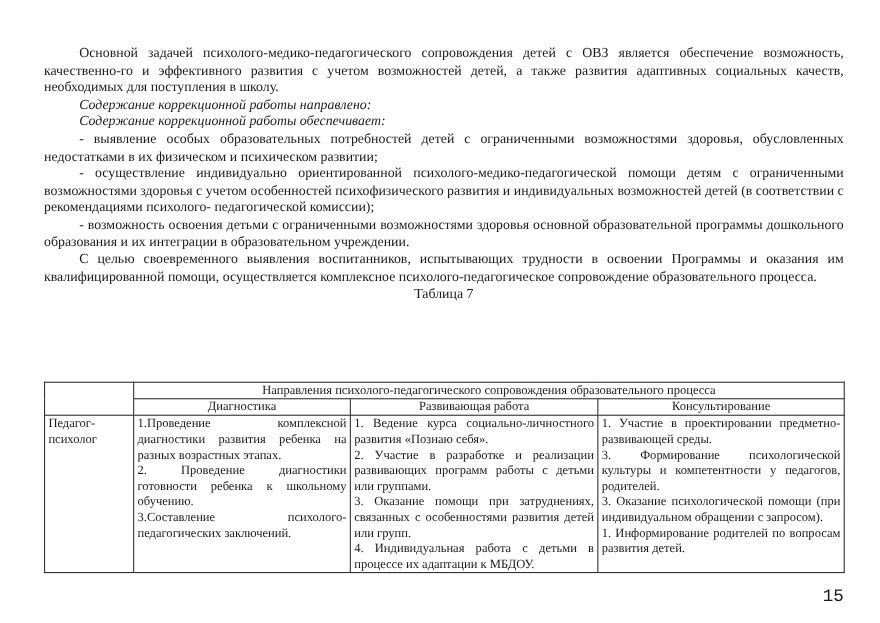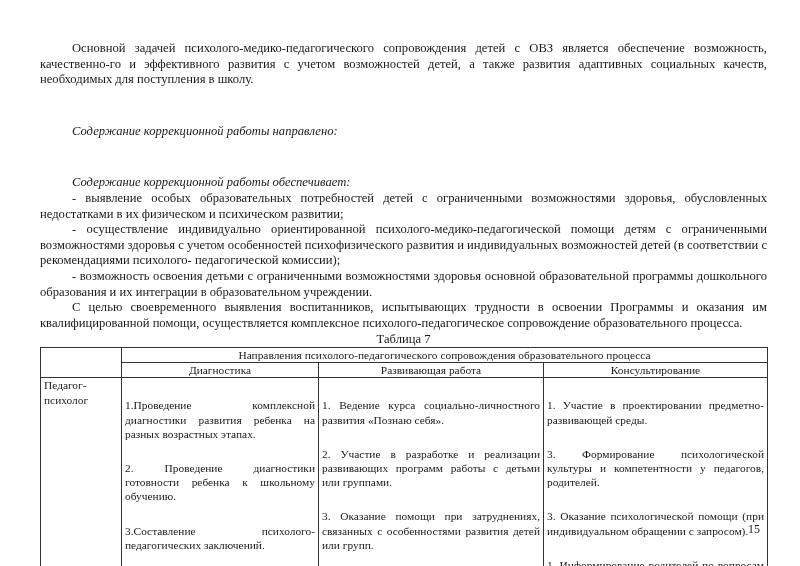--- a/index.html
+++ b/index.html
@@ -1,28 +1,28 @@
 <!DOCTYPE html>
 <html><head>
 <meta charset="utf-8">
 <style>
   html, body { margin: 0; padding: 0; background: #ffffff; }
   body { width: 800px; height: 566px; position: relative; overflow: hidden;
     font-family: "Liberation Serif", "DejaVu Serif", serif; color: #1a1a1a; }
   .page { position: absolute; left: 40px; top: 41px; width: 727px; font-size: 12.6px; line-height: 15.6px; }
   .p { text-align: justify; text-indent: 32px; margin: 0; }
-  .it { font-style: italic; margin-top: 36px; }
+  .it { font-style: italic; }
   .caption { text-align: center; margin: 0; padding-top: 1px; }
   table.t { position: absolute; left: 40px; top: 347px; width: 727px; border-collapse: collapse;
     font-size: 11.4px; line-height: 14.2px; table-layout: fixed; }
   table.t td { border: 1px solid #333; vertical-align: top; padding: 0 3px; }
   table.t td.c { text-align: center; }
   table.t td.j { text-align: justify; }
-  .cell-line { display: block; margin-top: 20px; }
-  .pagenum { position: absolute; left: 748px; top: 522px; font-size: 12px; }
+  .cell-line { display: block; }
+  .pagenum { position: absolute; left: 748px; top: 533px; font-size: 16px; font-family: Liberation Mono, monospace; }
 </style>
 </head>
 <body>
 
 <div class="page">
   <p class="p">Основной задачей психолого-медико-педагогического сопровождения детей с ОВЗ является обеспечение возможность, качественно-го и эффективного развития с учетом возможностей детей, а также развития адаптивных социальных качеств, необходимых для поступления в школу.</p>
   <p class="p it">Содержание коррекционной работы направлено:</p>
   <p class="p it">Содержание коррекционной работы обеспечивает:</p>
   <p class="p">- выявление особых образовательных потребностей детей с ограниченными возможностями здоровья, обусловленных недостатками в их физическом и психическом развитии;</p>
   <p class="p">- осуществление индивидуально ориентированной психолого-медико-педагогической помощи детям с ограниченными возможностями здоровья с учетом особенностей психофизического развития и индивидуальных возможностей детей (в соответствии с рекомендациями психолого- педагогической комиссии);</p>

